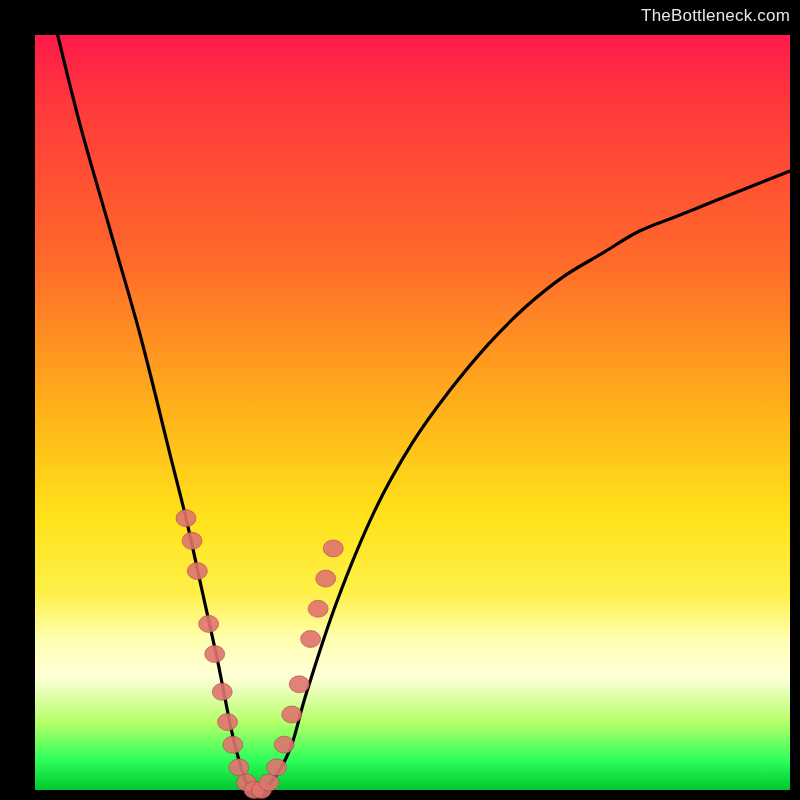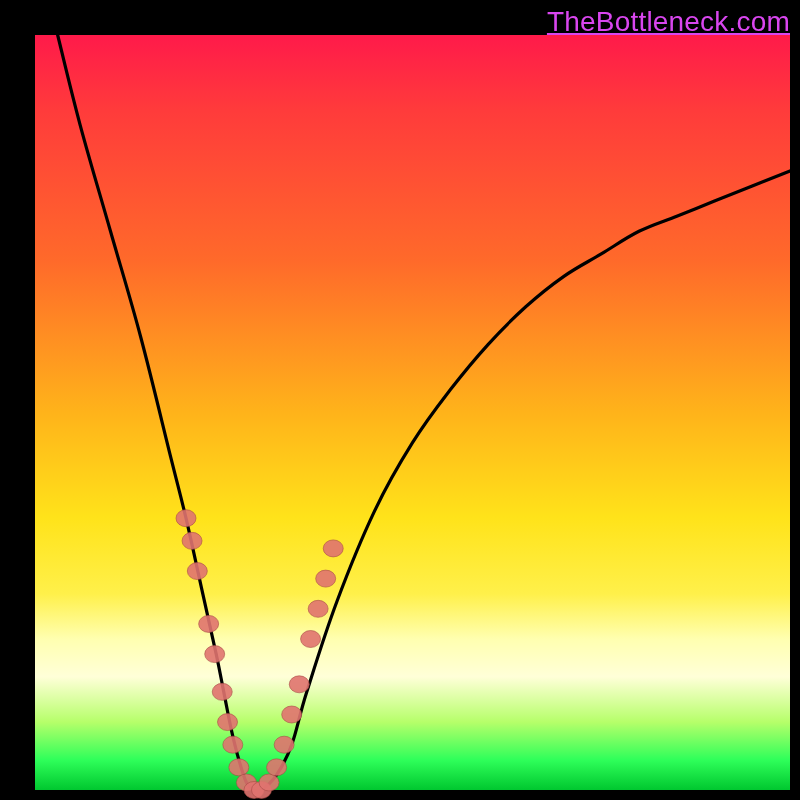--- a/index.html
+++ b/index.html
@@ -35,26 +35,25 @@
       #ffffd8 85%,
       #b6ff6a 91%,
       #2fff5a 96%,
       #00c72f 100%
     );
   }
   .watermark {
     position: absolute;
     top: 6px;
     right: 10px;
-    color: #d946ef;
-    font-size: 28px;
+    color: #e5e5e5;
+    font-size: 17px;
     font-weight: 400;
     letter-spacing: 0.2px;
     user-select: none;
-    text-decoration: underline;
   }
   svg.curve {
     position: absolute;
     left: 0;
     top: 0;
     width: 755px;
     height: 755px;
     overflow: visible;
   }
   .marker {

